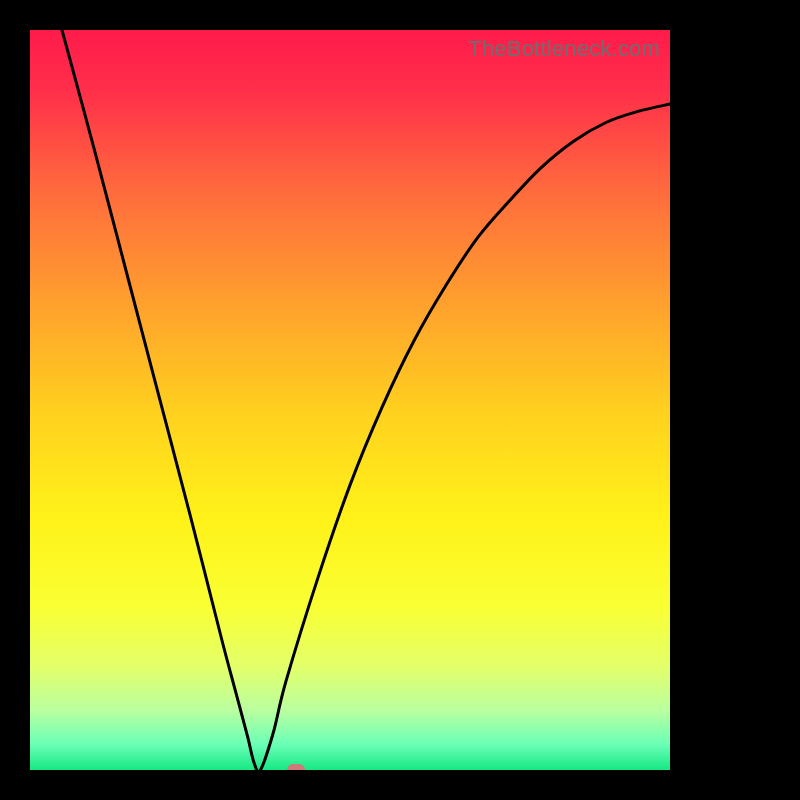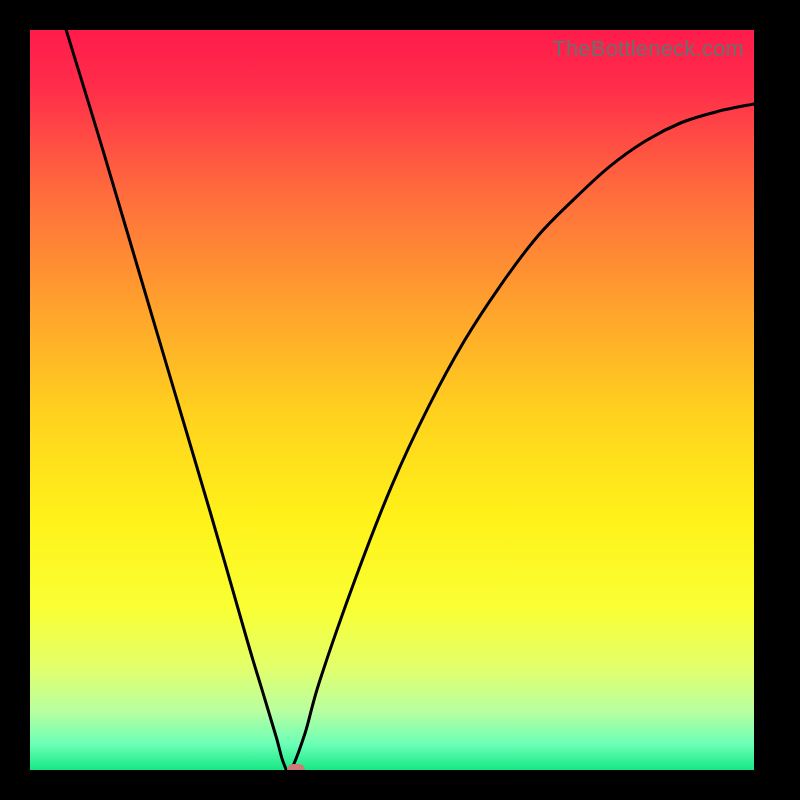--- a/index.html
+++ b/index.html
@@ -16,21 +16,21 @@
     left: 0;
     top: 0;
     width: 800px;
     height: 800px;
     background: #000;
   }
   .plot-area {
     position: absolute;
     left: 30px;
     top: 30px;
-    width: 724px;
+    width: 640px;
     height: 740px;
     overflow: hidden;
   }
   .gradient {
     position: absolute;
     left: 0;
     top: 0;
     width: 100%;
     height: 100%;
   }

